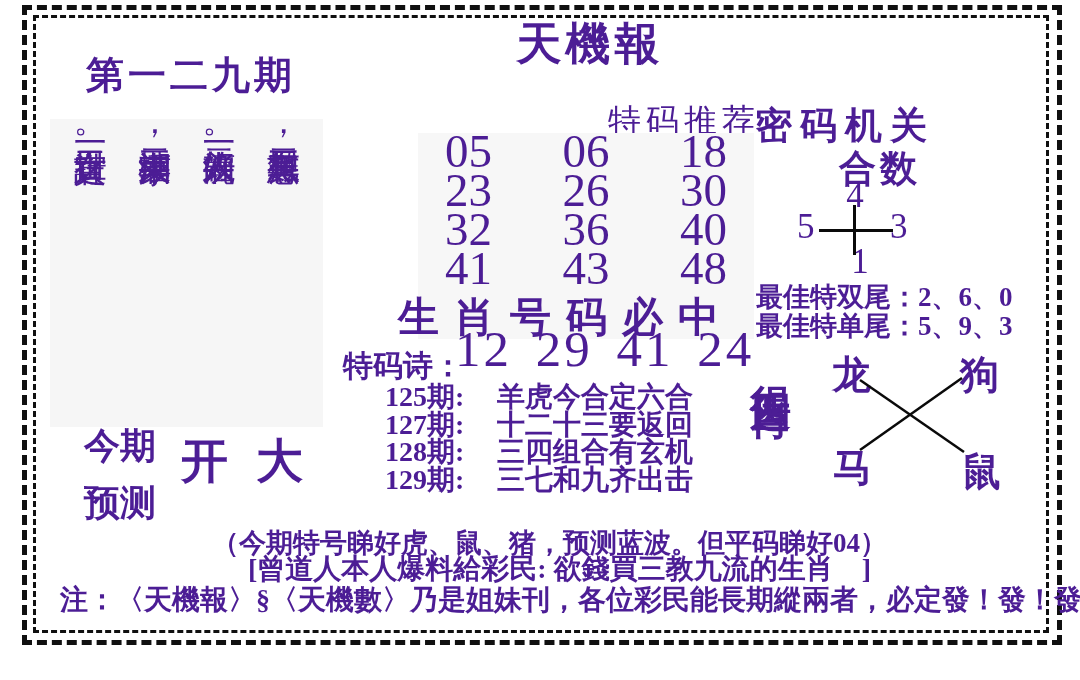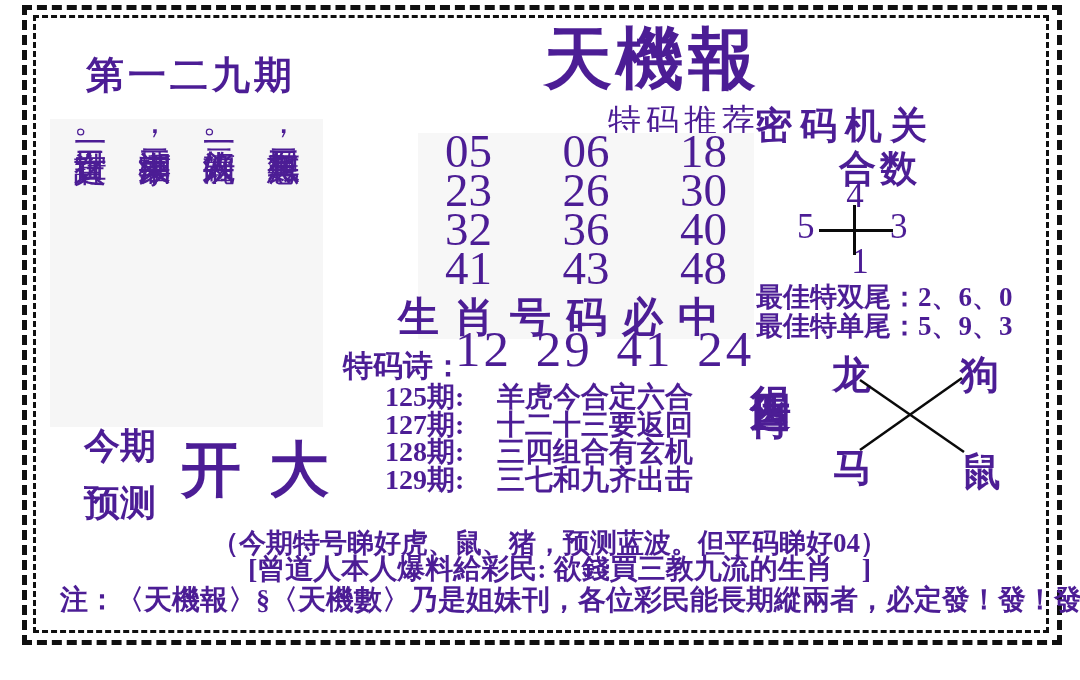--- a/index.html
+++ b/index.html
@@ -6,21 +6,21 @@
   #page{position:relative;width:1080px;height:680px;background:#ffffff;overflow:hidden;
         font-family:"Liberation Serif",serif;color:#4c1d95;}
   .frame-outer{position:absolute;left:22px;top:5px;width:1030px;height:630px;
         border:5px dashed #101010;}
   .frame-inner{position:absolute;left:33px;top:15px;width:1010px;height:612px;
         border:3px dashed #101010;}
   .abs{position:absolute;}
   
   .issue{left:86px;top:50px;font-family:"Liberation Sans",sans-serif;font-weight:600;
         font-size:38px;letter-spacing:4px;}
-  .title{left:420px;top:14px;width:340px;text-align:right;font-size:68px;font-weight:900;
+  .title{left:420px;top:14px;width:340px;text-align:center;font-size:45px;font-weight:900;
         letter-spacing:4px;}
   .subtitle{left:420px;top:99px;width:340px;text-align:right;font-size:33px;font-weight:400;
         letter-spacing:5px;}
   
   .numbg{left:418px;top:133px;width:336px;height:206px;background:#f7f7f7;}
   .numgrid{left:445px;top:132px;width:282px;font-size:47px;line-height:39px;font-weight:500;}
   .numrow{display:flex;justify-content:space-between;}
   .zodiacline{left:398px;top:290px;font-size:41px;font-weight:700;letter-spacing:15px;}
   
   .splabel{left:343px;top:346px;font-size:30px;font-weight:700;}
@@ -29,21 +29,21 @@
   .plist{left:385px;top:383px;font-size:28px;font-weight:700;line-height:27.5px;}
   .p-label{display:inline-block;min-width:112px;}
   
   .poem{left:50px;top:119px;height:296px;writing-mode:vertical-rl;
         font-family:"Liberation Sans",sans-serif;font-weight:500;
         font-size:33px;line-height:1.95;background:#f6f6f6;padding:6px 8px;}
   .poem div{white-space:nowrap;}
   
   .predlabel{left:84px;top:420px;font-family:Liberation Mono, monospace;font-weight:600;
         font-size:36px;line-height:57px;}
-  .predvalue{left:181px;top:430px;font-size:60px;font-weight:600;letter-spacing:28px;}
+  .predvalue{left:181px;top:430px;font-size:47px;font-weight:600;letter-spacing:28px;}
   
   .sec-title{left:755px;top:101px;width:250px;text-align:left;font-size:37px;font-weight:700;
         letter-spacing:8px;}
   .sec-sub{left:755px;top:144px;width:250px;text-align:center;font-size:37px;font-weight:700;
         letter-spacing:4px;}
   .cnum{font-size:35px;font-weight:500;}
   .c-top{left:840px;top:176px;width:30px;text-align:center;}
   .c-left{left:797px;top:207px;}
   .c-right{left:890px;top:207px;}
   .c-bottom{left:845px;top:242px;width:30px;text-align:center;}

